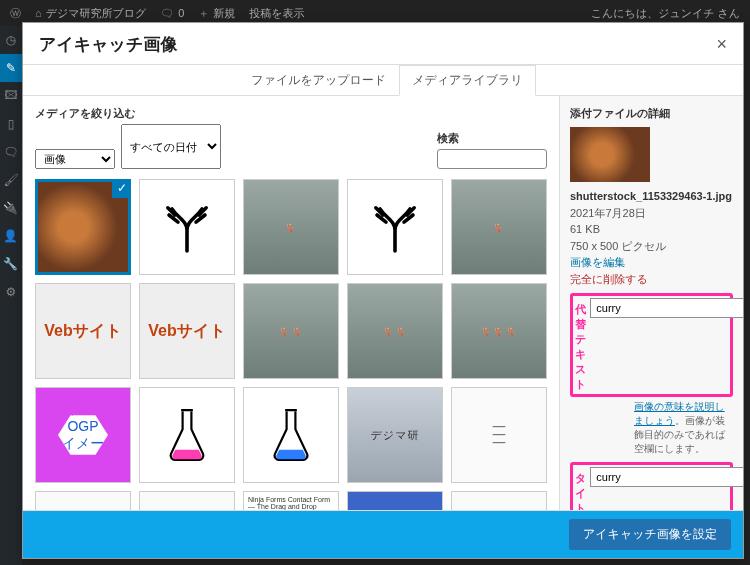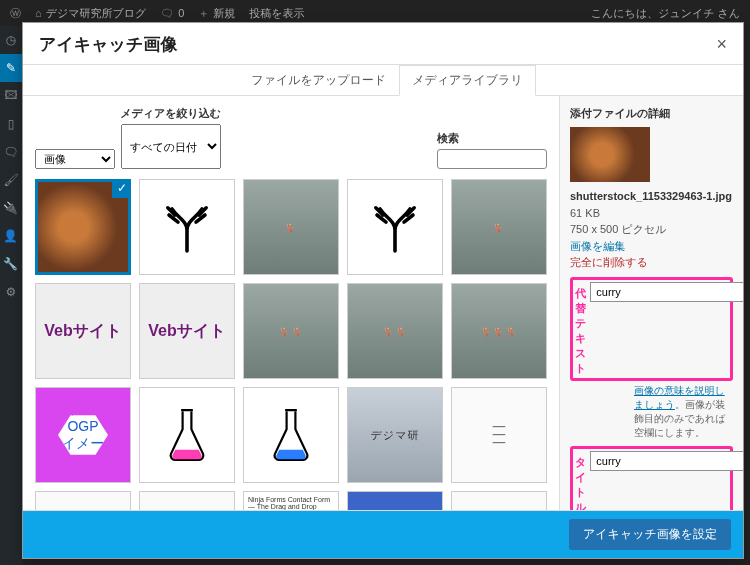--- a/index.html
+++ b/index.html
@@ -20,34 +20,34 @@
 .modal-close { margin-left: auto; font-size: 18px; color: #555; cursor: pointer; }
 
 .tabs { display: flex; border-bottom: 1px solid #ddd; padding-left: 8px; margin-top: -1px; justify-content: center; }
 .tab { padding: 6px 12px; font-size: 12px; color: #555; cursor: pointer; border: 1px solid transparent; position: relative; top: 1px; }
 .tab.active { border: 1px solid #ddd; border-bottom: 1px solid #fff; background: #fff; }
 
 .modal-body { flex: 1; display: flex; overflow: hidden; }
 .main-panel { flex: 1; padding: 10px 12px; overflow-y: auto; }
 .filter-row { display: flex; align-items: flex-end; gap: 8px; margin-bottom: 10px; }
 .filter-label { font-size: 11px; font-weight: bold; color: #333; margin-bottom: 3px; }
-.filter-group { display: flex; flex-direction: column; align-items: flex-end; }
+.filter-group { display: flex; flex-direction: column; }
 select { font-size: 11px; padding: 2px 4px; }
 .search-group { margin-left: auto; display: flex; flex-direction: column; }
 .search-input { border: 1px solid #888; border-radius: 3px; padding: 3px 6px; width: 110px; font-size: 11px; }
 
 .grid { display: grid; grid-template-columns: repeat(5, 1fr); gap: 8px; }
 .thumb { aspect-ratio: 1; background: #eee; border: 1px solid #ccc; position: relative; overflow: hidden; cursor: pointer; display: flex; align-items: center; justify-content: center; font-size: 9px; color: #666; text-align: center; }
 .thumb.short { aspect-ratio: 1.3; }
 .thumb.selected { outline: 3px solid #007cba; outline-offset: -3px; }
 .thumb .check { position: absolute; top: -2px; right: -2px; width: 20px; height: 20px; background: #007cba; color: #fff; display: flex; align-items: center; justify-content: center; font-size: 12px; }
 .thumb-curry { background: radial-gradient(circle at 40% 50%, #c97a3a 20%, #6b3a1f 60%); }
 .thumb-deer { background: linear-gradient(#9ba8a3, #6e7d78); color: #3a2e1e; font-size: 10px; }
 .thumb-antler { background: #fff; }
-.thumb-website { background: #eee; color: #701a75; font-size: 16px; font-weight: bold; }
+.thumb-website { background: #eee; color: #c2410c; font-size: 16px; font-weight: bold; }
 .thumb-ogp { background: #d946ef; color: #fff; font-size: 14px; }
 .thumb-ogp .hex { width: 50px; height: 44px; background: #fff; color: #1a5dd4; clip-path: polygon(25% 5%, 75% 5%, 100% 50%, 75% 95%, 25% 95%, 0% 50%); display: flex; align-items: center; justify-content: center; flex-direction: column; line-height: 1.2; }
 .thumb-flask { background: #fff; }
 .thumb-flask.pink svg .liquid { fill: #ff3db2; }
 .thumb-flask.blue svg .liquid { fill: #2a7dff; }
 .thumb-dejima { background: linear-gradient(#c8d0d8, #9aa5b0); color: #333; font-size: 11px; letter-spacing: 1px; }
 .thumb-form { background: #fafafa; font-size: 7px; padding: 4px; color: #777; }
 .thumb-ninja { background: #fff; font-size: 7px; padding: 4px; color: #333; text-align: left; align-items: flex-start; }
 .thumb-blue { background: #3b66c7; }
 
@@ -185,20 +185,21 @@
         <div class="thumb thumb-blue short"></div>
         <div class="thumb thumb-form short">Help make Ninja Forms better!</div>
       </div>
     </div>
 
     <div class="side-panel">
       <h3>添付ファイルの詳細</h3>
       <div class="attach-thumb"></div>
       <div class="meta">
         <div style="font-weight:bold;color:#333;">shutterstock_1153329463-1.jpg</div>
+        <div>2021年7月28日</div>
         <div>61 KB</div>
         <div>750 x 500 ピクセル</div>
         <div class="link-blue">画像を編集</div>
         <div class="link-red">完全に削除する</div>
       </div>
 
       <div class="field-row hl">
         <div class="lbl">代替テキスト</div>
         <input value="curry" style="">
       </div>

